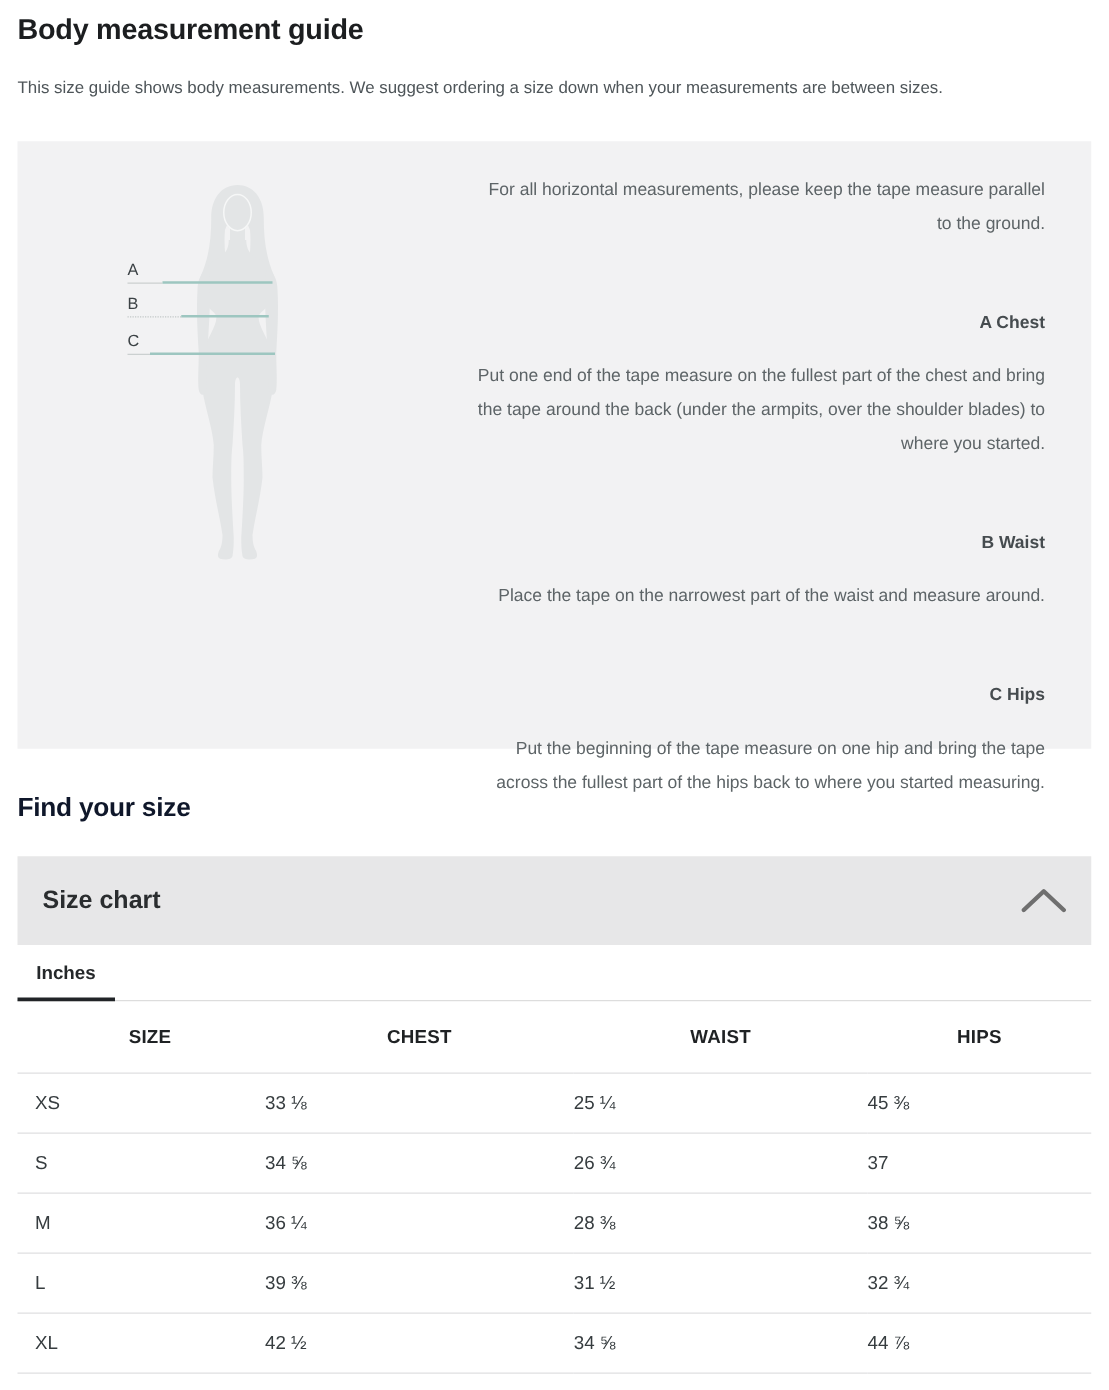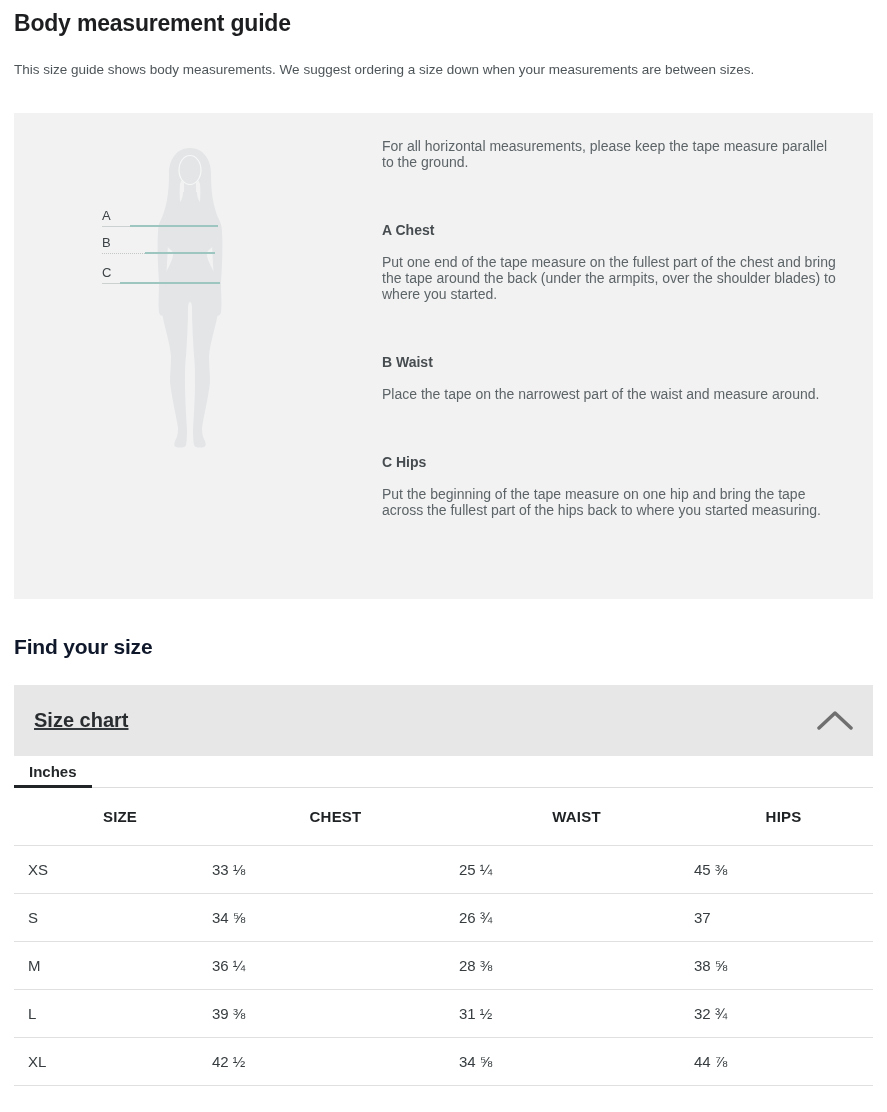--- a/index.html
+++ b/index.html
@@ -28,41 +28,41 @@
   .figure-area { width:368px; position:relative; flex:none; }
   .figure-area svg { position:absolute; left:116px; top:33px; }
   .m-label {
     position:absolute; font-size:13px; color:#3c4245; line-height:14px;
   }
   .m-line-gray  { position:absolute; border-top:1px solid #cbd0d0; height:0; }
   .m-line-dot   { position:absolute; border-top:1px dotted #c2c7c7; height:0; }
   .m-line-teal  { position:absolute; height:2px; background:#9dc6c0; }
   .guide-text {
     flex:1; padding:25px 37px 0 0;
-    font-size:14px; line-height:16px; color:#5d6467;
+    font-size:14px; line-height:27px; color:#5d6467;text-align:right;
   }
   .guide-intro { margin:0 0 52px 0; }
   .guide-heading { font-size:14px; font-weight:700; color:#464c4f; margin:0 0 16px 0; }
   .guide-body { margin:0 0 52px 0; }
   
   .section-title {
     margin:36px 14px 0 14px;
     font-size:21px; font-weight:700; color:#0f172a; letter-spacing:-0.2px;
   }
   .accordion {
     margin:26px 14px 0 14px;
     height:71px; background:#e7e7e8;
     display:flex; align-items:center; justify-content:space-between;
-    padding:0 20px; cursor:pointer;text-decoration:underline;
+    padding:0 20px; cursor:pointer;
   }
   .accordion-title { font-size:20px; font-weight:700; color:#2a2d2f; }
   .chevron { display:flex; align-items:center; }
   
   .tabs {
-    margin:0 14px; height:32px;
+    margin:0 14px; height:45px;
     display:flex; align-items:stretch;
     border-bottom:1px solid #dddddd;
   }
   .tab {
     position:relative; display:flex; align-items:center;
     padding:0 15px; font-size:15px; color:#6b7276; cursor:pointer;
   }
   .tab.active { color:#25282a; font-weight:700; }
   .tab.active::after {
     content:""; position:absolute; left:0; right:0; bottom:-1px;

